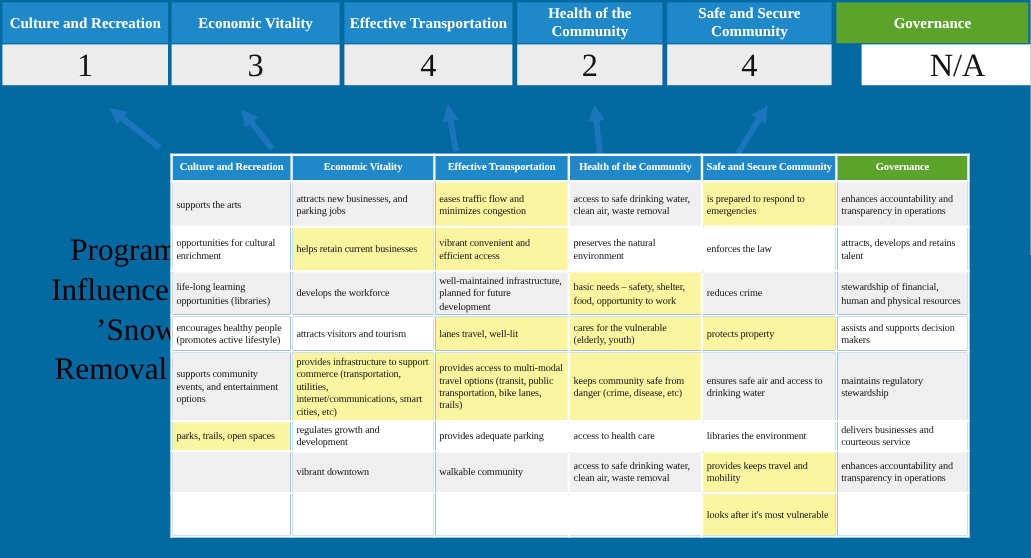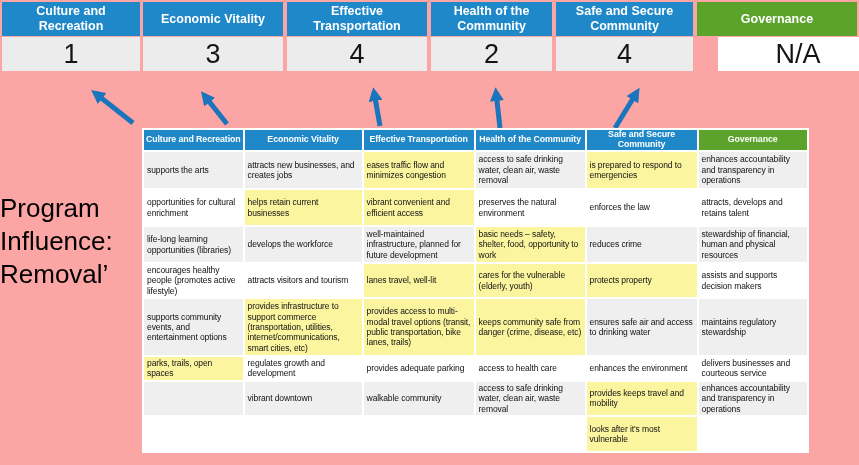--- a/index.html
+++ b/index.html
@@ -1,32 +1,32 @@
 <!DOCTYPE html>
 <html style="--blue: #1F88C9; --green: #5CA32B; --yellow: #FBF5A0; --rowgray: #EFEFEF; --scorebg: #ECECEC; --arrow: #1B75BC;"><head>
 <meta charset="utf-8">
 <style>
   html,body{margin:0;padding:0;background:#fff;}
-  .stage{position:relative;width:859px;height:465px;background:#fca5a5;
-         font-family:Liberation Sans, sans-serif;overflow:hidden;}
+  .stage{position:relative;width:859px;height:465px;background:#0369a1;
+         font-family:Liberation Serif, serif;overflow:hidden;}
 
   
   .pbox{position:absolute;top:2px;height:34px;background:var(--blue);
         color:#fff;font-weight:bold;font-size:12.5px;line-height:1.18;
         display:flex;align-items:center;justify-content:center;text-align:center;padding:0 4px;box-sizing:border-box;}
   .pbox.green{background:var(--green);}
 
   
   .score{position:absolute;top:37px;height:34px;background:var(--scorebg);
          display:flex;align-items:center;justify-content:center;
          font-size:27px;color:#141414;}
   .score.na{background:#ffffff;}
 
   
-  .title{position:absolute;left:0;top:192px;width:148px;text-align:left;
+  .title{position:absolute;left:0;top:192px;width:148px;text-align:right;
          font-size:26px;line-height:33px;color:#000;}
 
   
   .arrows{position:absolute;left:0;top:0;width:859px;height:465px;pointer-events:none;}
 
   
   table.matrix{position:absolute;left:142px;top:128px;border-collapse:collapse;
                table-layout:fixed;}
   .matrix th,.matrix td{border:2px solid #fff;box-sizing:border-box;overflow:hidden;
                vertical-align:middle;}
@@ -70,20 +70,21 @@
       <line x1="227" y1="124" x2="204" y2="95" marker-end="url(#ah)"></line>
       <line x1="380" y1="126" x2="374" y2="92" marker-end="url(#ah)"></line>
       <line x1="500" y1="128" x2="496" y2="92" marker-end="url(#ah)"></line>
       <line x1="615" y1="128" x2="637" y2="92" marker-end="url(#ah)"></line>
     </g>
   </svg>
 
   <div class="title">
     <div>Program</div>
     <div>Influence:</div>
+    <div>’Snow</div>
     <div>Removal’</div>
   </div>
 
   <table class="matrix">
     <colgroup>
       <col style="width:100px">
         <col style="width:119px">
         <col style="width:112px">
       <col style="width:111px">
         <col style="width:112px">
@@ -93,21 +94,21 @@
         <tr style="height:22px">
       <th>Culture and Recreation</th>
       <th>Economic Vitality</th>
       <th>Effective Transportation</th>
       <th>Health of the Community</th>
       <th class="wrap">Safe and Secure Community</th>
       <th class="green">Governance</th>
     </tr>
     <tr class="odd" style="height:38px">
       <td>supports the arts</td>
-      <td>attracts new businesses, and creates jobs</td>
+      <td>attracts new businesses, and parking jobs</td>
       <td class="hl">eases traffic flow and minimizes congestion</td>
       <td>access to safe drinking water, clean air, waste removal</td>
       <td class="hl">is prepared to respond to emergencies</td>
       <td>enhances accountability and transparency in operations</td>
     </tr>
     <tr class="even" style="height:37px">
       <td>opportunities for cultural enrichment</td>
       <td class="hl">helps retain current businesses</td>
       <td class="hl">vibrant convenient and efficient access</td>
       <td>preserves the natural environment</td>
@@ -136,21 +137,21 @@
       <td class="hl">provides access to multi-modal travel options (transit, public transportation, bike lanes, trails)</td>
       <td class="hl">keeps community safe from danger (crime, disease, etc)</td>
       <td>ensures safe air and access to drinking water</td>
       <td>maintains regulatory stewardship</td>
     </tr>
     <tr class="even" style="height:22px">
       <td class="hl">parks, trails, open spaces</td>
       <td>regulates growth and development</td>
       <td>provides adequate parking</td>
       <td>access to health care</td>
-      <td>enhances the environment</td>
+      <td>libraries the environment</td>
       <td>delivers businesses and courteous service</td>
     </tr>
     <tr class="odd" style="height:35px">
       <td></td>
       <td>vibrant downtown</td>
       <td>walkable community</td>
       <td>access to safe drinking water, clean air, waste removal</td>
       <td class="hl">provides keeps travel and mobility</td>
       <td>enhances accountability and transparency in operations</td>
     </tr>

